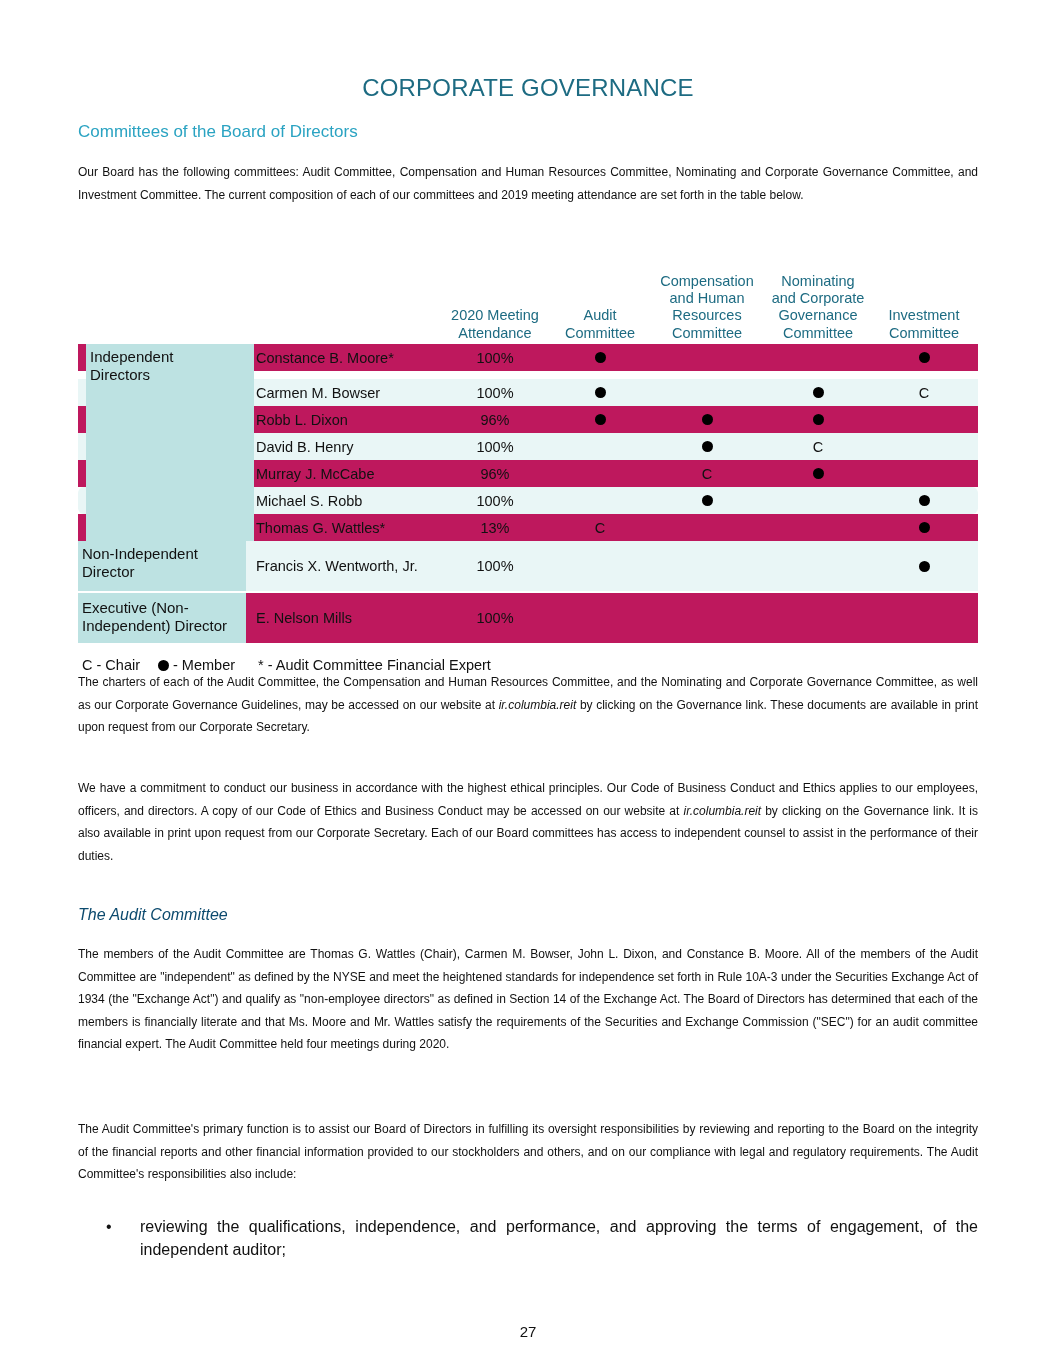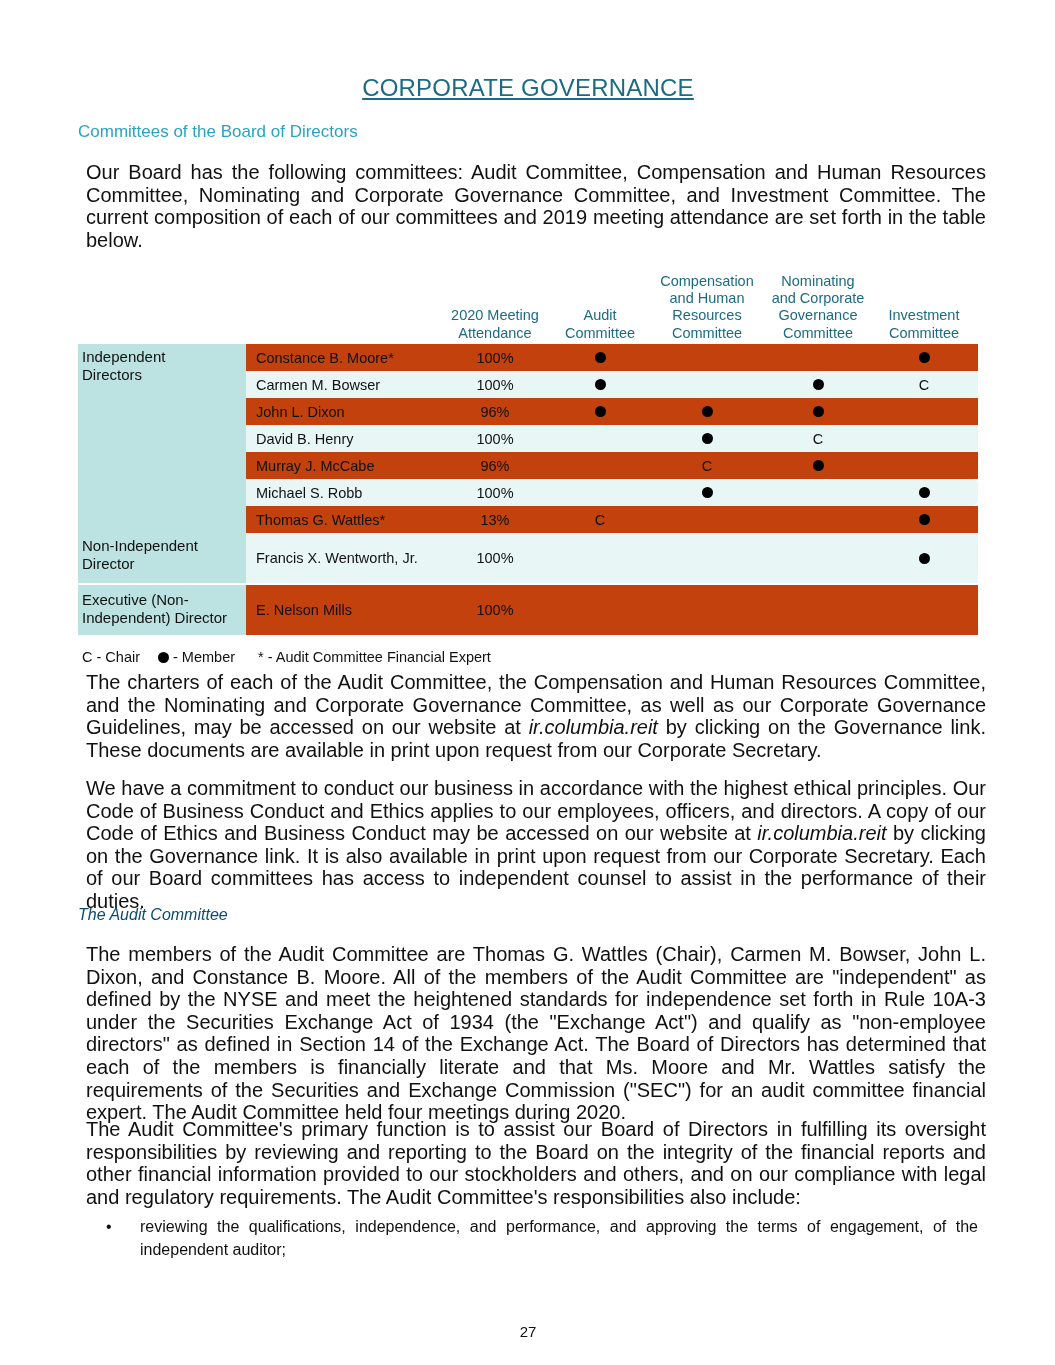--- a/index.html
+++ b/index.html
@@ -3,27 +3,27 @@
   <meta charset="utf-8">
   <style>
     html, body { margin: 0; padding: 0; background: #ffffff; }
     body {
       width: 1055px; height: 1365px; position: relative; overflow: hidden;
       font-family: "Liberation Sans", sans-serif; color: #111;
     }
     .page { position: absolute; left: 78px; top: 0; width: 900px; }
     .title {
       position: absolute; left: 0; top: 74px; width: 900px; text-align: center;
-      color: #1d6b82; font-size: 24px; letter-spacing: 0.2px; text-decoration: underline;
+      color: #1d6b82; font-size: 24px; letter-spacing: 0.2px;
     }
     .subhead {
       position: absolute; left: 0; top: 122px; color: #2aa3c2; font-size: 17px;
     }
     .para {
-      position: absolute; left: 8px; width: 900px; font-size: 20px; line-height: 22.6px;
+      position: absolute; left: 0; width: 900px; font-size: 12px; line-height: 22.6px;
       text-align: justify; text-align-last: left; color: #111;
     }
     .para i { font-style: italic; }
     #p1 { top: 161px; }
     #p2 { top: 671px; }
     #p3 { top: 777px; }
     .italic-head {
       position: absolute; left: 0; top: 906px; color: #0c4a6e; font-style: italic; font-size: 16px;
     }
     #p4 { top: 943px; }
@@ -45,21 +45,21 @@
     }
     .th-att { left: 358px; width: 118px; }
     .th-aud { left: 478px; width: 88px; }
     .th-comp { left: 570px; width: 118px; }
     .th-nom { left: 690px; width: 100px; }
     .th-inv { left: 796px; width: 100px; }
     .tbody { position: relative; }
     .row { position: relative; height: 27px; font-size: 14.5px; }
     .row.tall { height: 50px; }
     .row.gap { margin-top: 2px; }
-    .row.dark { background: #c2410c; }
+    .row.dark { background: #be185d; }
     .row.light { background: #e9f6f6; }
     .group-col {
       position: absolute; left: 0; top: 0; width: 168px; height: 100%; background: #bde2e2;
     }
     .group-label {
       position: absolute; left: 4px; top: 4px; font-size: 15px; line-height: 17.5px; color: #111;
     }
     .cell { position: absolute; top: 0; height: 100%; display: flex; align-items: center; }
     .c-name { left: 178px; width: 180px; }
     .c-att { left: 358px; width: 118px; justify-content: center; }
@@ -83,51 +83,51 @@
   <div class="gov-table">
     <div class="thead">
       <div class="th th-att">2020 Meeting Attendance</div>
       <div class="th th-aud">Audit Committee</div>
       <div class="th th-comp">Compensation and Human Resources Committee</div>
       <div class="th th-nom">Nominating and Corporate Governance Committee</div>
       <div class="th th-inv">Investment Committee</div>
     </div>
     <div class="tbody" id="tbody">
         <div style="position: relative;">
-          <div class="group-col" style="z-index: 1;">
+          <div class="group-col" style="z-index: 1; margin-left: 8px;">
             <div class="group-label" style="width: 120px;">Independent Directors</div>
           </div>
           <div class="row dark" style="z-index: 0;">
             <div class="cell c-name">Constance B. Moore*</div>
             <div class="cell c-att">100%</div>
             <div class="cell c-aud">
               <span class="mark-dot"></span>
             </div>
             <div class="cell c-comp"></div>
             <div class="cell c-nom"></div>
             <div class="cell c-inv">
               <span class="mark-dot"></span>
             </div>
           </div>
-          <div class="row light" style="margin-top: 0px; z-index: 0;">
+          <div class="row light" style="margin-top: 8px; z-index: 0;">
             <div class="cell c-name">Carmen M. Bowser</div>
             <div class="cell c-att">100%</div>
             <div class="cell c-aud">
               <span class="mark-dot"></span>
             </div>
             <div class="cell c-comp"></div>
             <div class="cell c-nom">
               <span class="mark-dot"></span>
             </div>
             <div class="cell c-inv">
               <span>C</span>
             </div>
           </div>
           <div class="row dark" style="margin-top: 0px; z-index: 0;">
-            <div class="cell c-name">John L. Dixon</div>
+            <div class="cell c-name">Robb L. Dixon</div>
             <div class="cell c-att">96%</div>
             <div class="cell c-aud">
               <span class="mark-dot"></span>
             </div>
             <div class="cell c-comp">
               <span class="mark-dot"></span>
             </div>
             <div class="cell c-nom">
               <span class="mark-dot"></span>
             </div>

